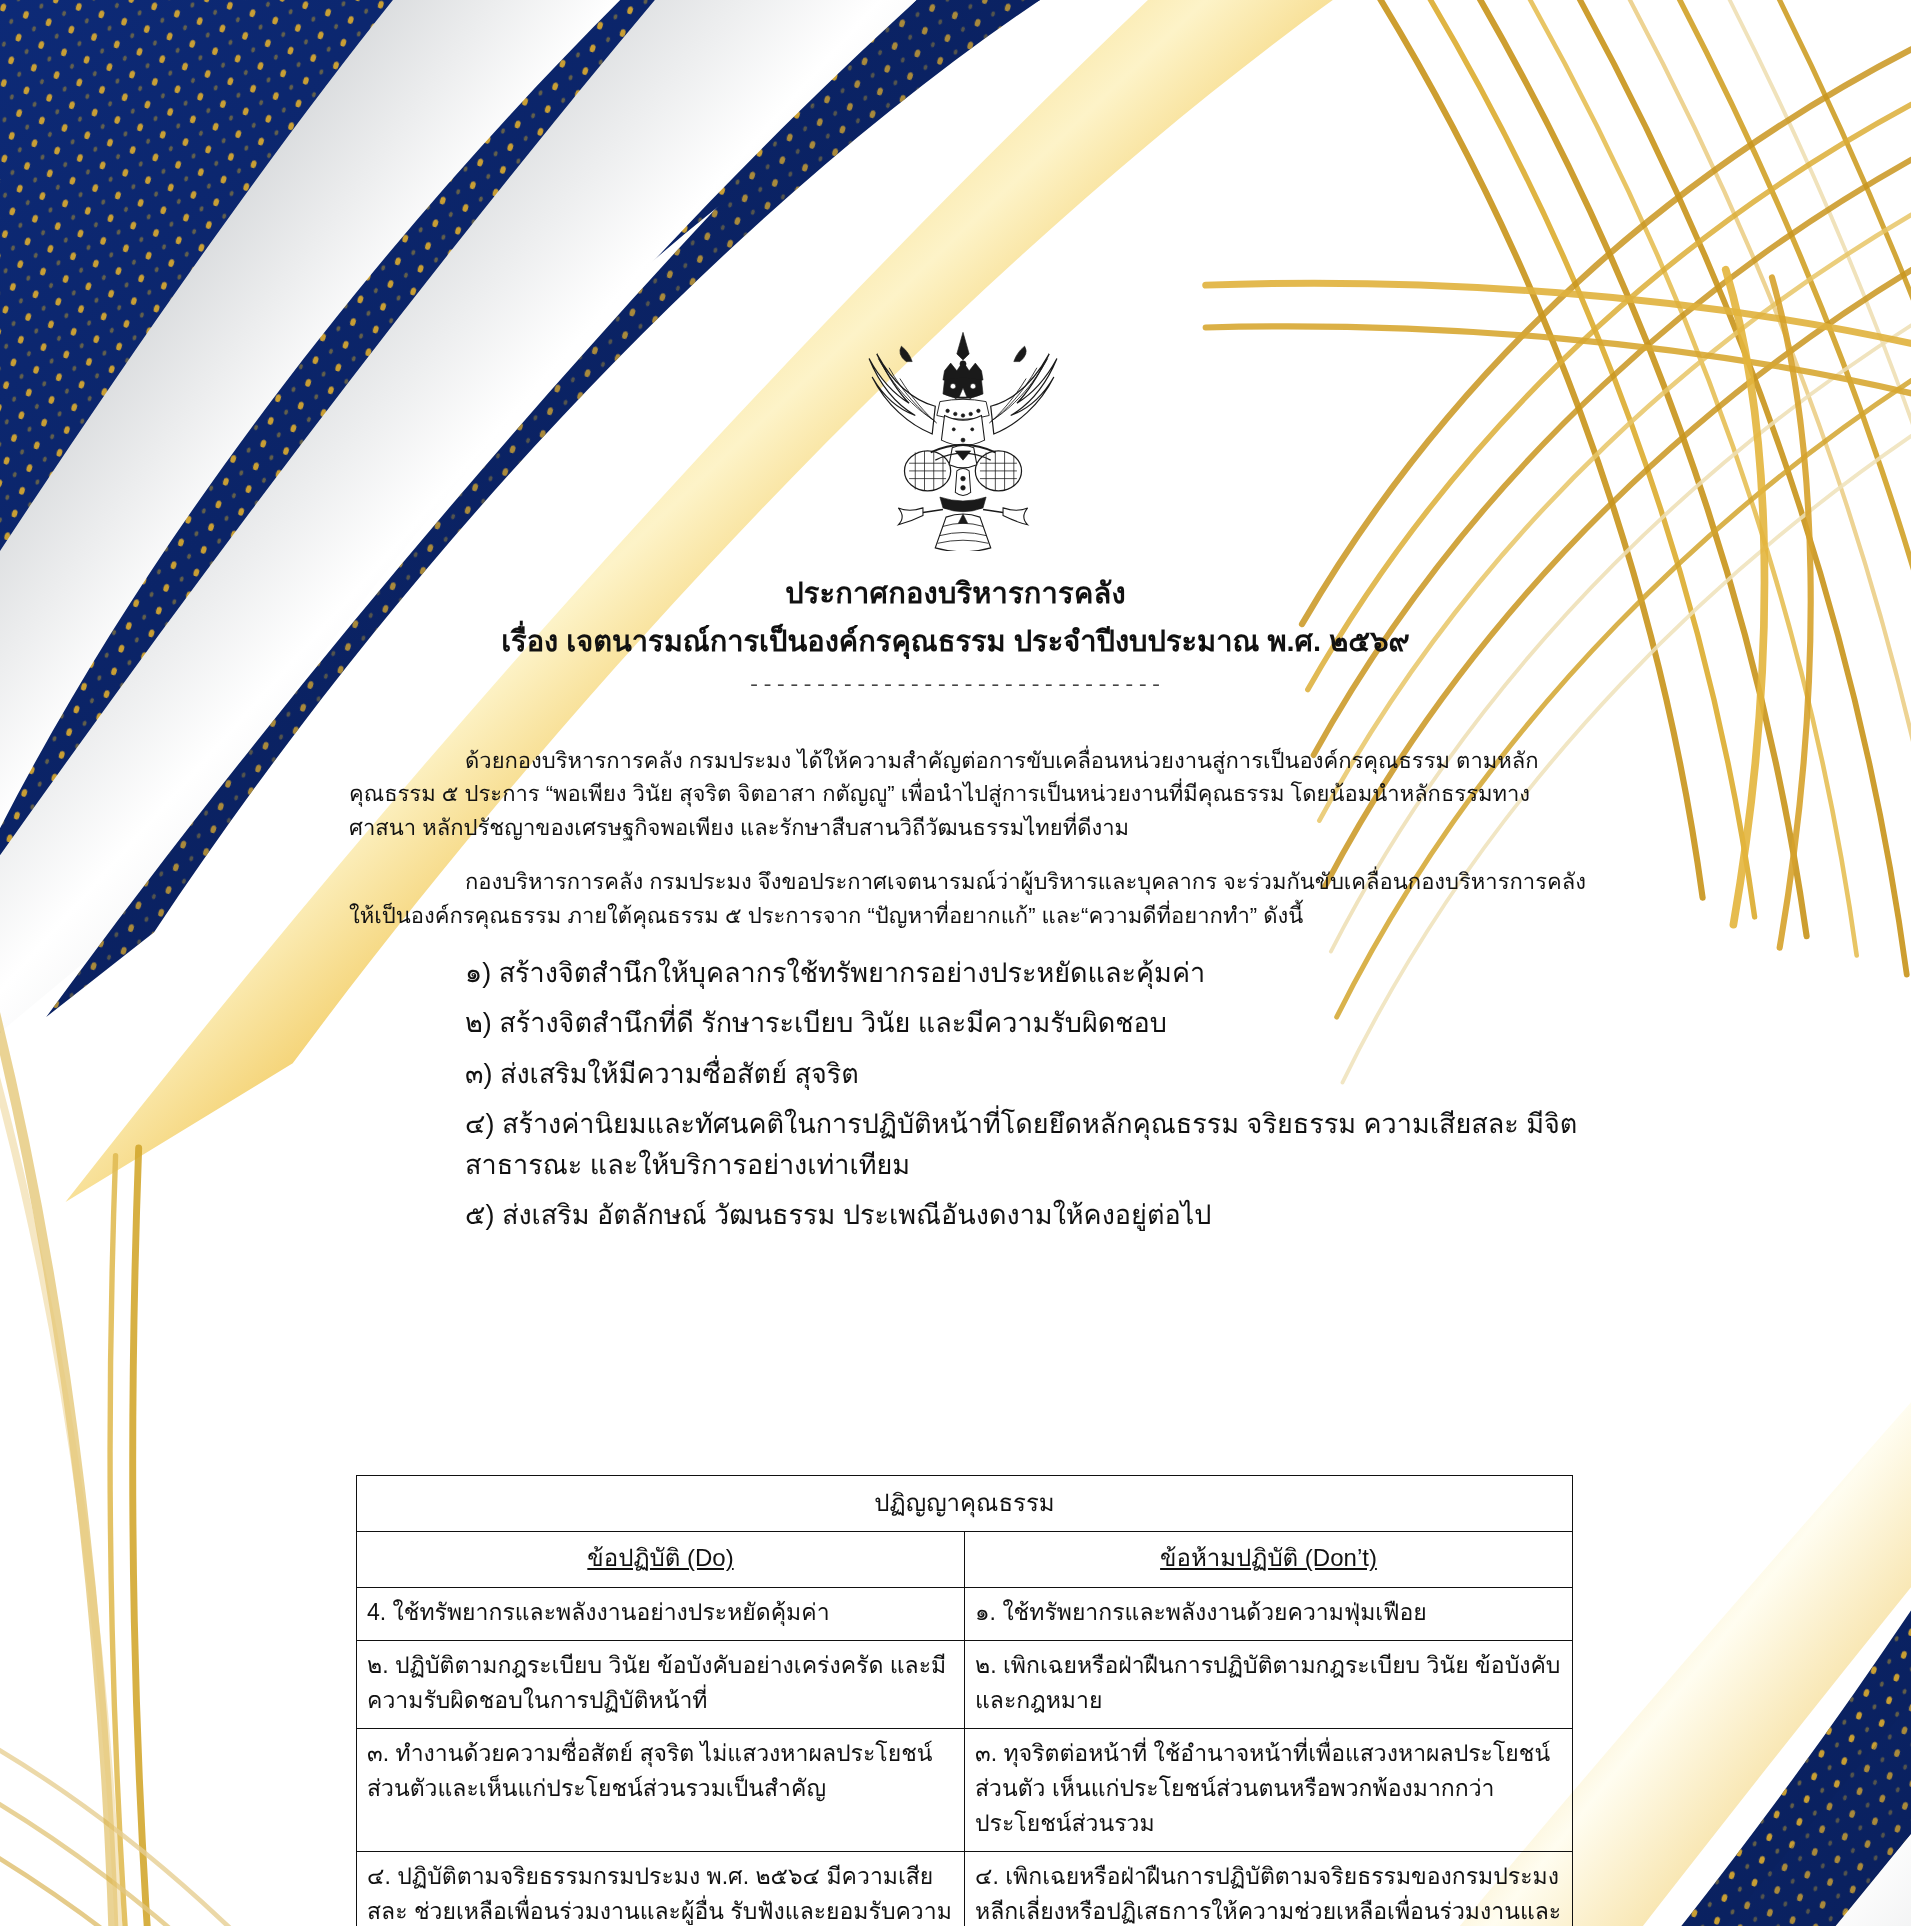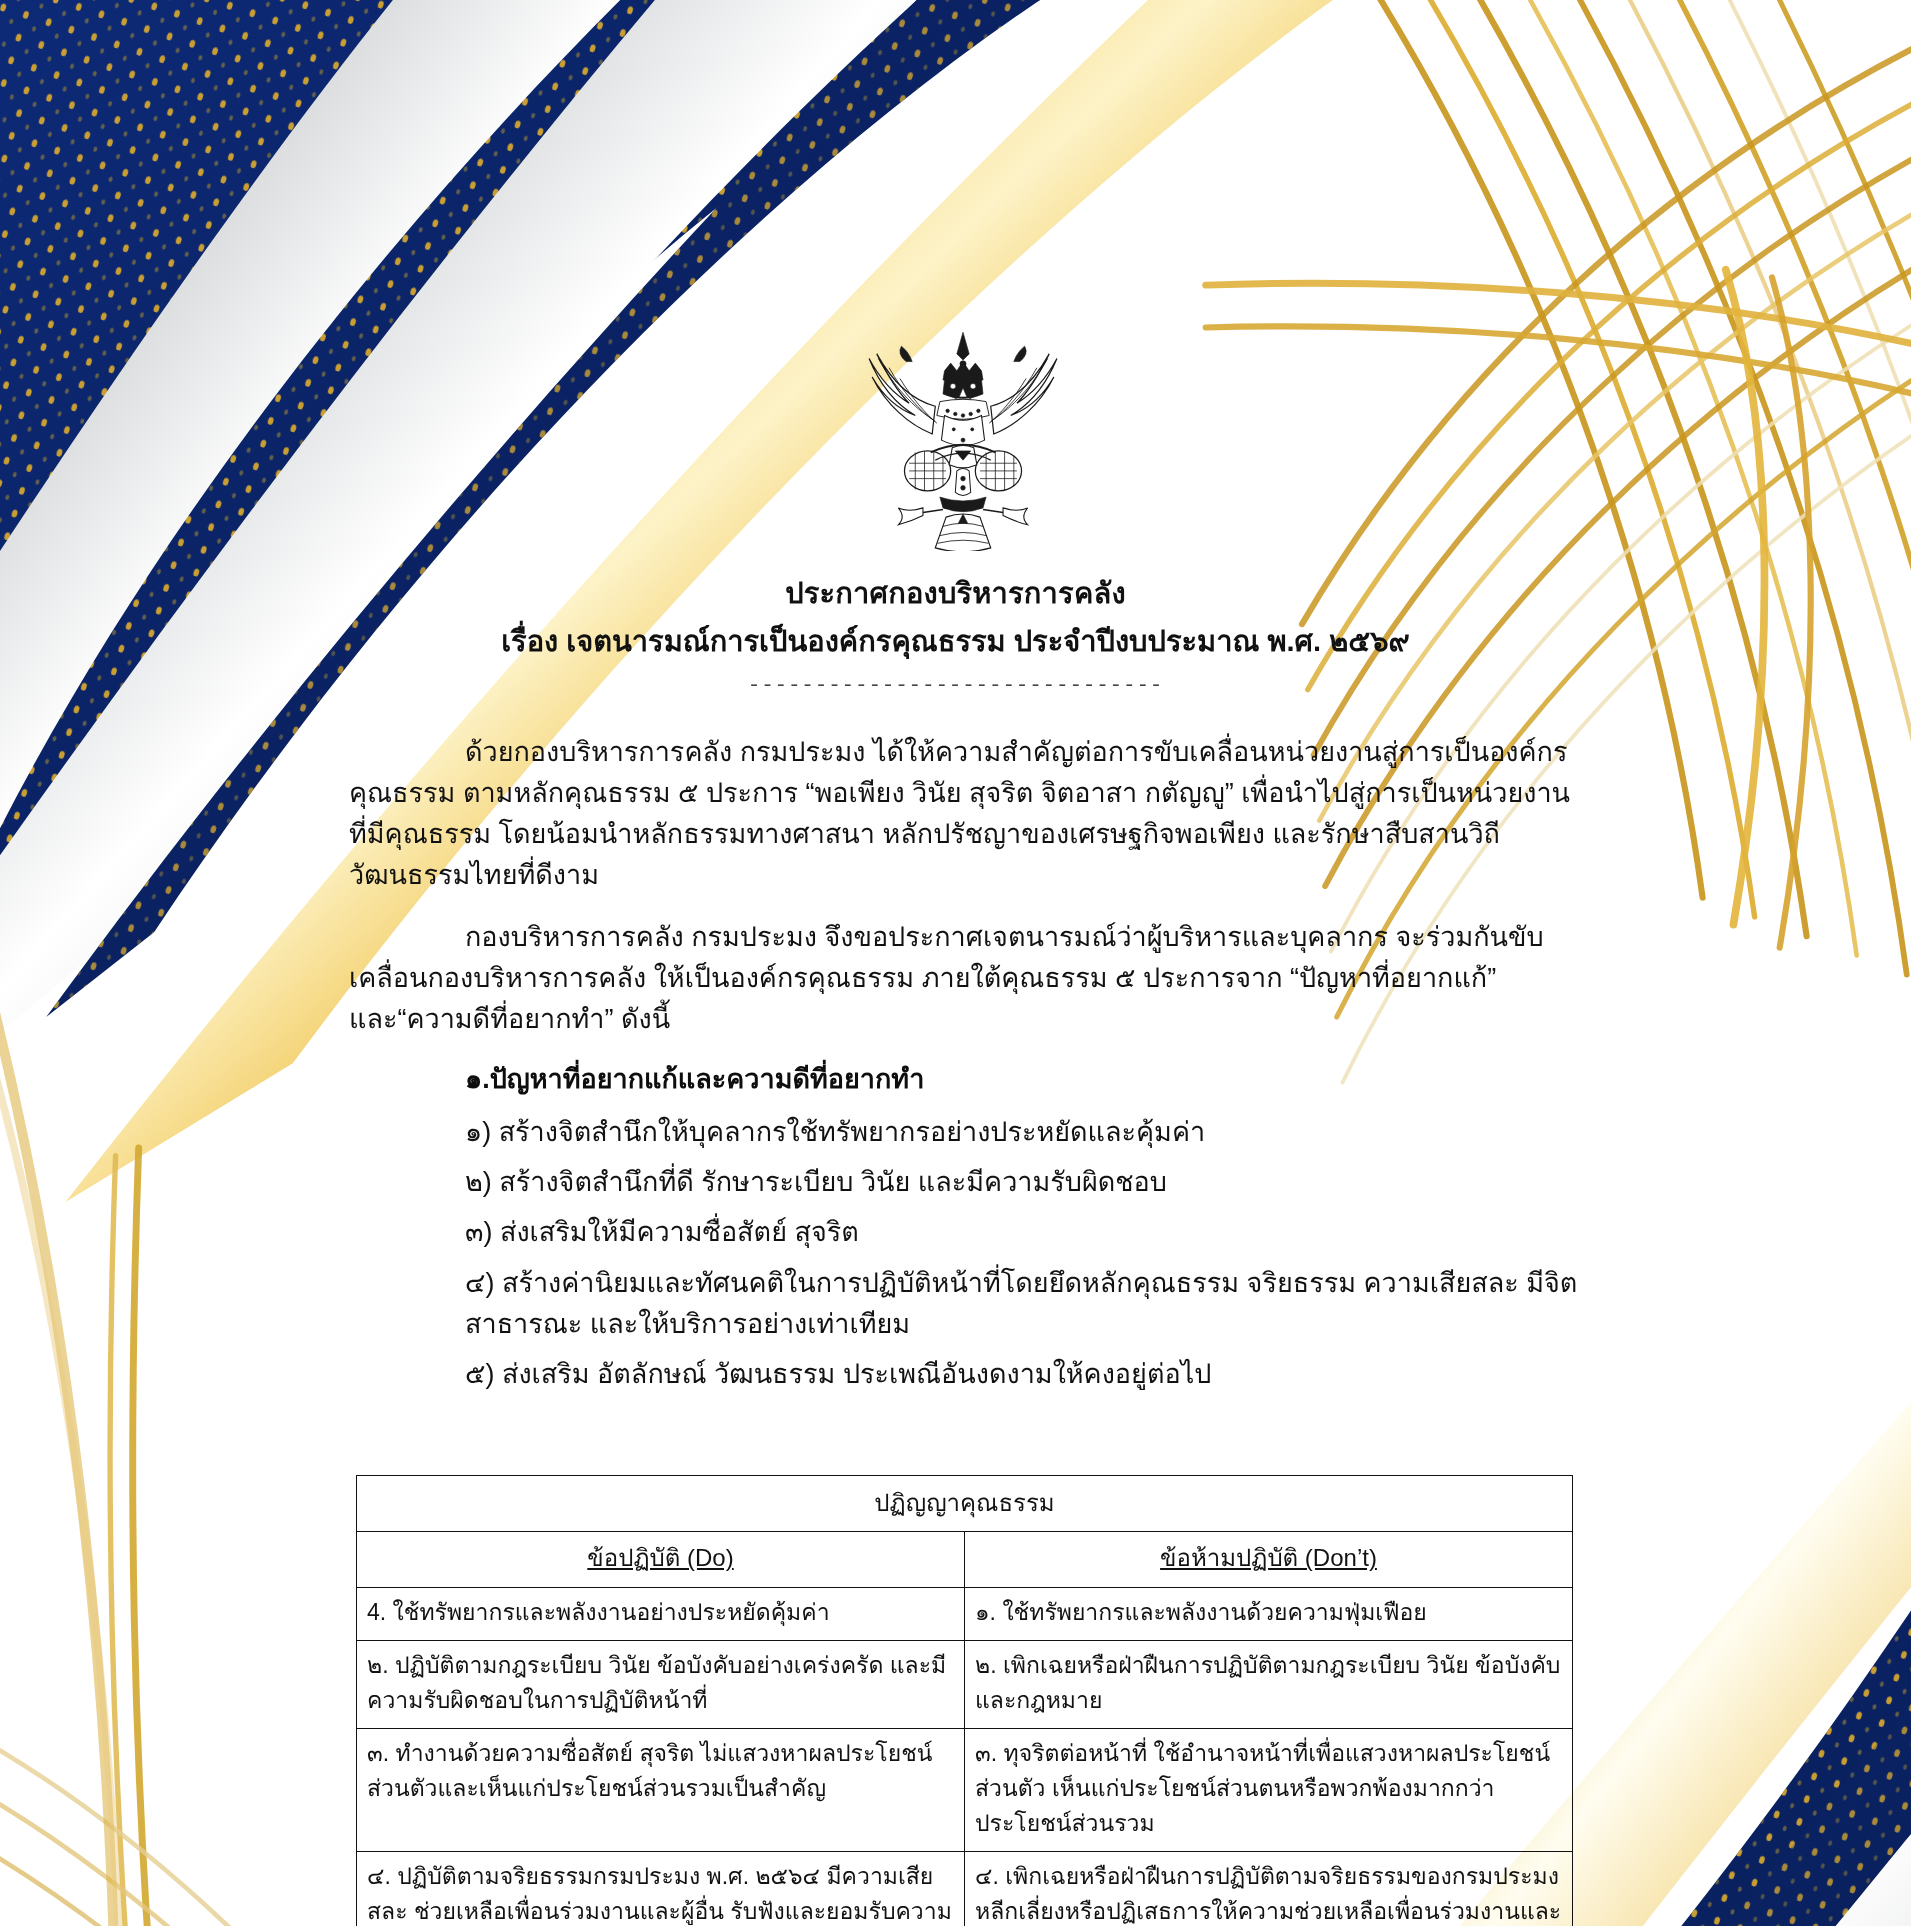--- a/index.html
+++ b/index.html
@@ -74,24 +74,24 @@
   }
 
   .body-wrap {
     position: absolute;
     left: 349px;
     top: 732px;
     width: 1237px;
   }
 
   p.para {
-    font-size: 27px;
+    font-size: 22px;
     line-height: 1.52;
     color: #121212;
-    margin: 0 0 21px 0;
+    margin: 12px 0 21px 0;
     text-align: left;
     text-indent: 116px;
   }
 
   h3.section-head {
     font-size: 27px;
     font-weight: bold;
     color: #0e0e0e;
     margin: 0 0 13px 0;
     padding-left: 116px;
@@ -371,21 +371,20 @@
   <div class="title-block">
     <h1 class="doc-title">ประกาศกองบริหารการคลัง</h1>
     <h2 class="doc-subtitle">เรื่อง เจตนารมณ์การเป็นองค์กรคุณธรรม ประจำปีงบประมาณ พ.ศ. ๒๕๖๙</h2>
     <div class="rule-dashes">-------------------------------</div>
   </div>
 
   <div class="body-wrap">
     <p class="para">ด้วยกองบริหารการคลัง กรมประมง ได้ให้ความสำคัญต่อการขับเคลื่อนหน่วยงานสู่การเป็นองค์กรคุณธรรม ตามหลักคุณธรรม ๕ ประการ “พอเพียง วินัย สุจริต จิตอาสา กตัญญู” เพื่อนำไปสู่การเป็นหน่วยงานที่มีคุณธรรม โดยน้อมนำหลักธรรมทางศาสนา หลักปรัชญาของเศรษฐกิจพอเพียง และรักษาสืบสานวิถีวัฒนธรรมไทยที่ดีงาม</p>
     <p class="para">กองบริหารการคลัง กรมประมง จึงขอประกาศเจตนารมณ์ว่าผู้บริหารและบุคลากร จะร่วมกันขับเคลื่อนกองบริหารการคลัง ให้เป็นองค์กรคุณธรรม ภายใต้คุณธรรม ๕ ประการจาก “ปัญหาที่อยากแก้” และ“ความดีที่อยากทำ” ดังนี้</p>
 
-    <h3 class="section-head">๑.ปัญหาที่อยากแก้และความดีที่อยากทำ</h3>
     <ul class="numlist">
       <li>๑) สร้างจิตสำนึกให้บุคลากรใช้ทรัพยากรอย่างประหยัดและคุ้มค่า</li>
       <li>๒) สร้างจิตสำนึกที่ดี รักษาระเบียบ วินัย และมีความรับผิดชอบ</li>
       <li>๓) ส่งเสริมให้มีความซื่อสัตย์ สุจริต</li>
       <li>๔) สร้างค่านิยมและทัศนคติในการปฏิบัติหน้าที่โดยยึดหลักคุณธรรม จริยธรรม ความเสียสละ มีจิตสาธารณะ และให้บริการอย่างเท่าเทียม</li>
       <li>๕) ส่งเสริม อัตลักษณ์ วัฒนธรรม ประเพณีอันงดงามให้คงอยู่ต่อไป</li>
     </ul>
 
   </div>
 

